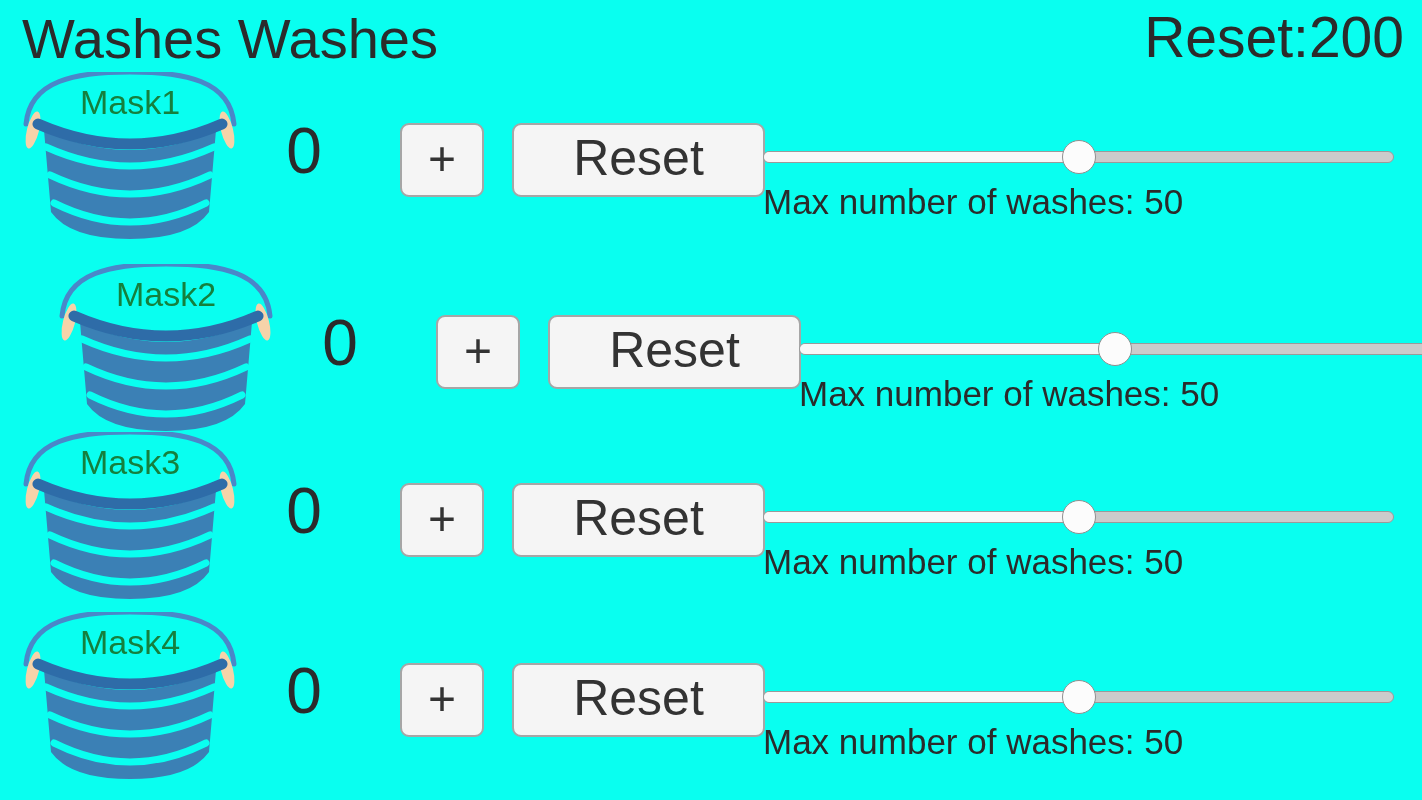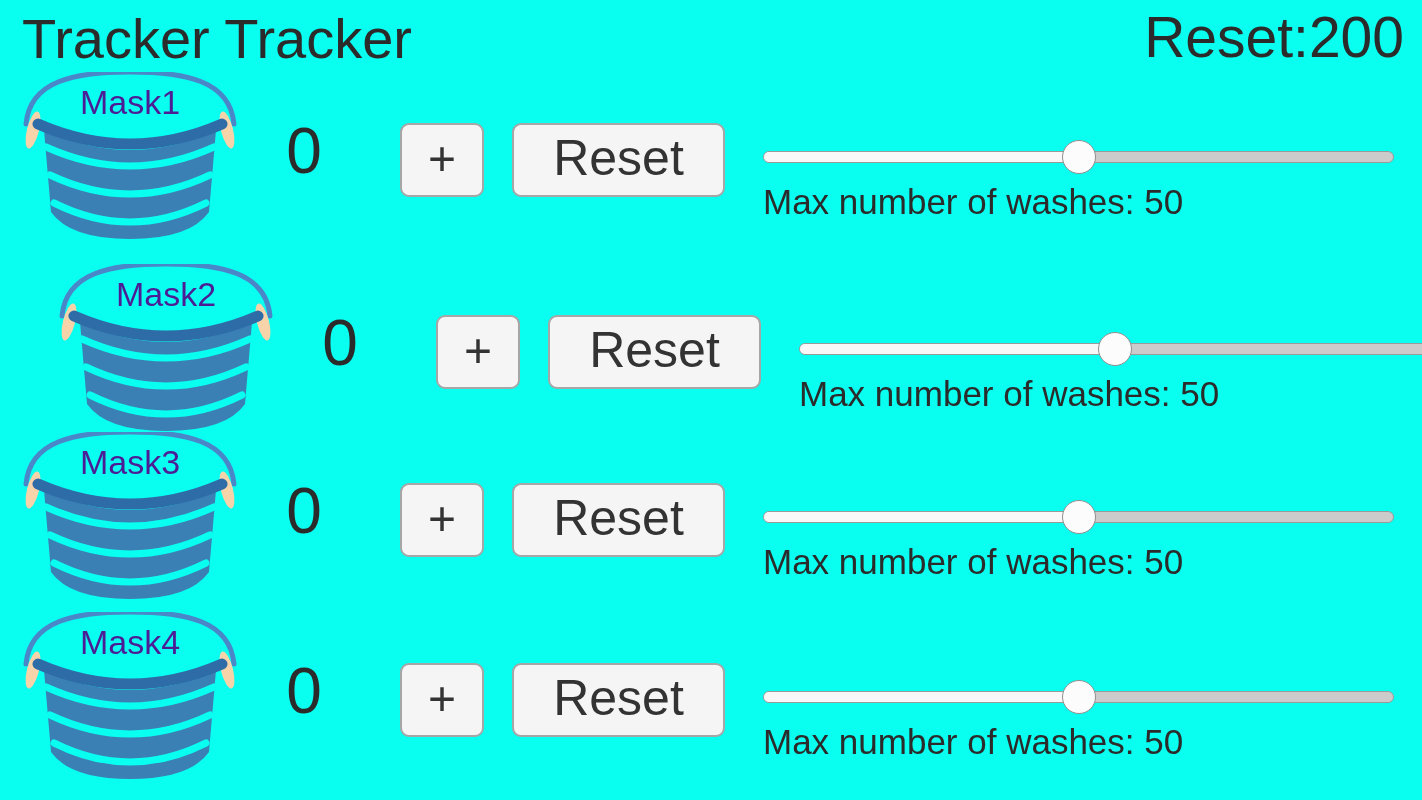--- a/index.html
+++ b/index.html
@@ -14,55 +14,55 @@
   .row { position:absolute; left:0; width:100%; height:180px; }
   .mask { position:absolute; left:18px; top:2px; width:224px; height:170px; }
   .mask svg { position:absolute; left:0; top:0; }
   .strap { stroke:var(--mask-strap,#4A87C9); stroke-width:5; fill:none; stroke-linecap:round; }
   .band  { stroke:var(--mask-band,#2E6CA8); stroke-width:11; fill:none; stroke-linecap:round; }
   .bodyshape { fill:var(--mask-body,#3B80B5); }
   .pleat { stroke:var(--background,#09FFF0); stroke-width:7; fill:none; stroke-linecap:round; }
   .ear   { fill:var(--mask-ear,#F6D3A9); }
   .mask-label {
     position:absolute; left:0; top:11px; width:100%; text-align:center;
-    font-size:34px; color:#4c1d95;
+    font-size:34px; color:#15803d;
   }
   .count {
     position:absolute; left:264px; top:44px; width:80px; text-align:center;
     font-size:64px; line-height:74px;
   }
   .btn {
     position:absolute; top:53px; height:74px; box-sizing:border-box;
     background:var(--button-bg,#F5F5F5); border:2px solid var(--button-border,#A6A6A6);
     border-radius:9px; color:#333; font-family:inherit;
     display:flex; align-items:center; justify-content:center; cursor:pointer; padding:0 0 4px 0;
   }
   .plus  { left:400px; width:84px; font-size:48px; }
-  .reset { left:512px; width:213px; font-size:50px; }
+  .reset { left:512px; width:253px; font-size:50px; }
   .slider { position:absolute; left:763px; top:70px; width:631px; height:34px; }
   .track {
     position:absolute; left:0; top:11px; width:100%; height:12px; box-sizing:border-box;
     background:var(--slider-track,#CBCBCB); border:1px solid #9A9A9A;
     border-radius:7px; overflow:hidden;
   }
   .fill { height:100%; background:var(--slider-fill,#F8F8F8); border-right:1px solid #AFAFAF; box-sizing:border-box; }
   .thumb {
     position:absolute; top:0; width:34px; height:34px; margin-left:-17px; box-sizing:border-box;
     background:var(--slider-thumb,#FCFCFC); border:1px solid #8F8F8F; border-radius:50%;
   }
   .maxtext {
     position:absolute; left:763px; top:112px; width:631px; text-align:left;
     font-size:35px;
   }
 </style>
 </head>
 <body>
 
 <div class="stage">
-  <div class="title">Tracker Tracker</div>
+  <div class="title">Washes Washes</div>
   <div class="points"><span>Reset:</span><span>200</span></div>
   <div id="rows">
   <div class="row" style="top: 70px;">
     <div class="mask">
       <svg viewBox="0 0 224 170" width="224" height="170">
         <path class="strap" d="M8,52 C12,8 58,0 112,0 C166,0 212,8 216,52"></path>
         <ellipse class="ear" cx="15" cy="58" rx="6" ry="19" transform="rotate(14 15 58)"></ellipse>
         <ellipse class="ear" cx="209" cy="58" rx="6" ry="19" transform="rotate(-14 209 58)"></ellipse>
         <path class="bodyshape" d="M26,58 Q112,98 198,58 L191,140 Q172,167 112,167 Q52,167 33,140 Z"></path>
         <path class="pleat" d="M28,75 Q112,113 196,75"></path>

